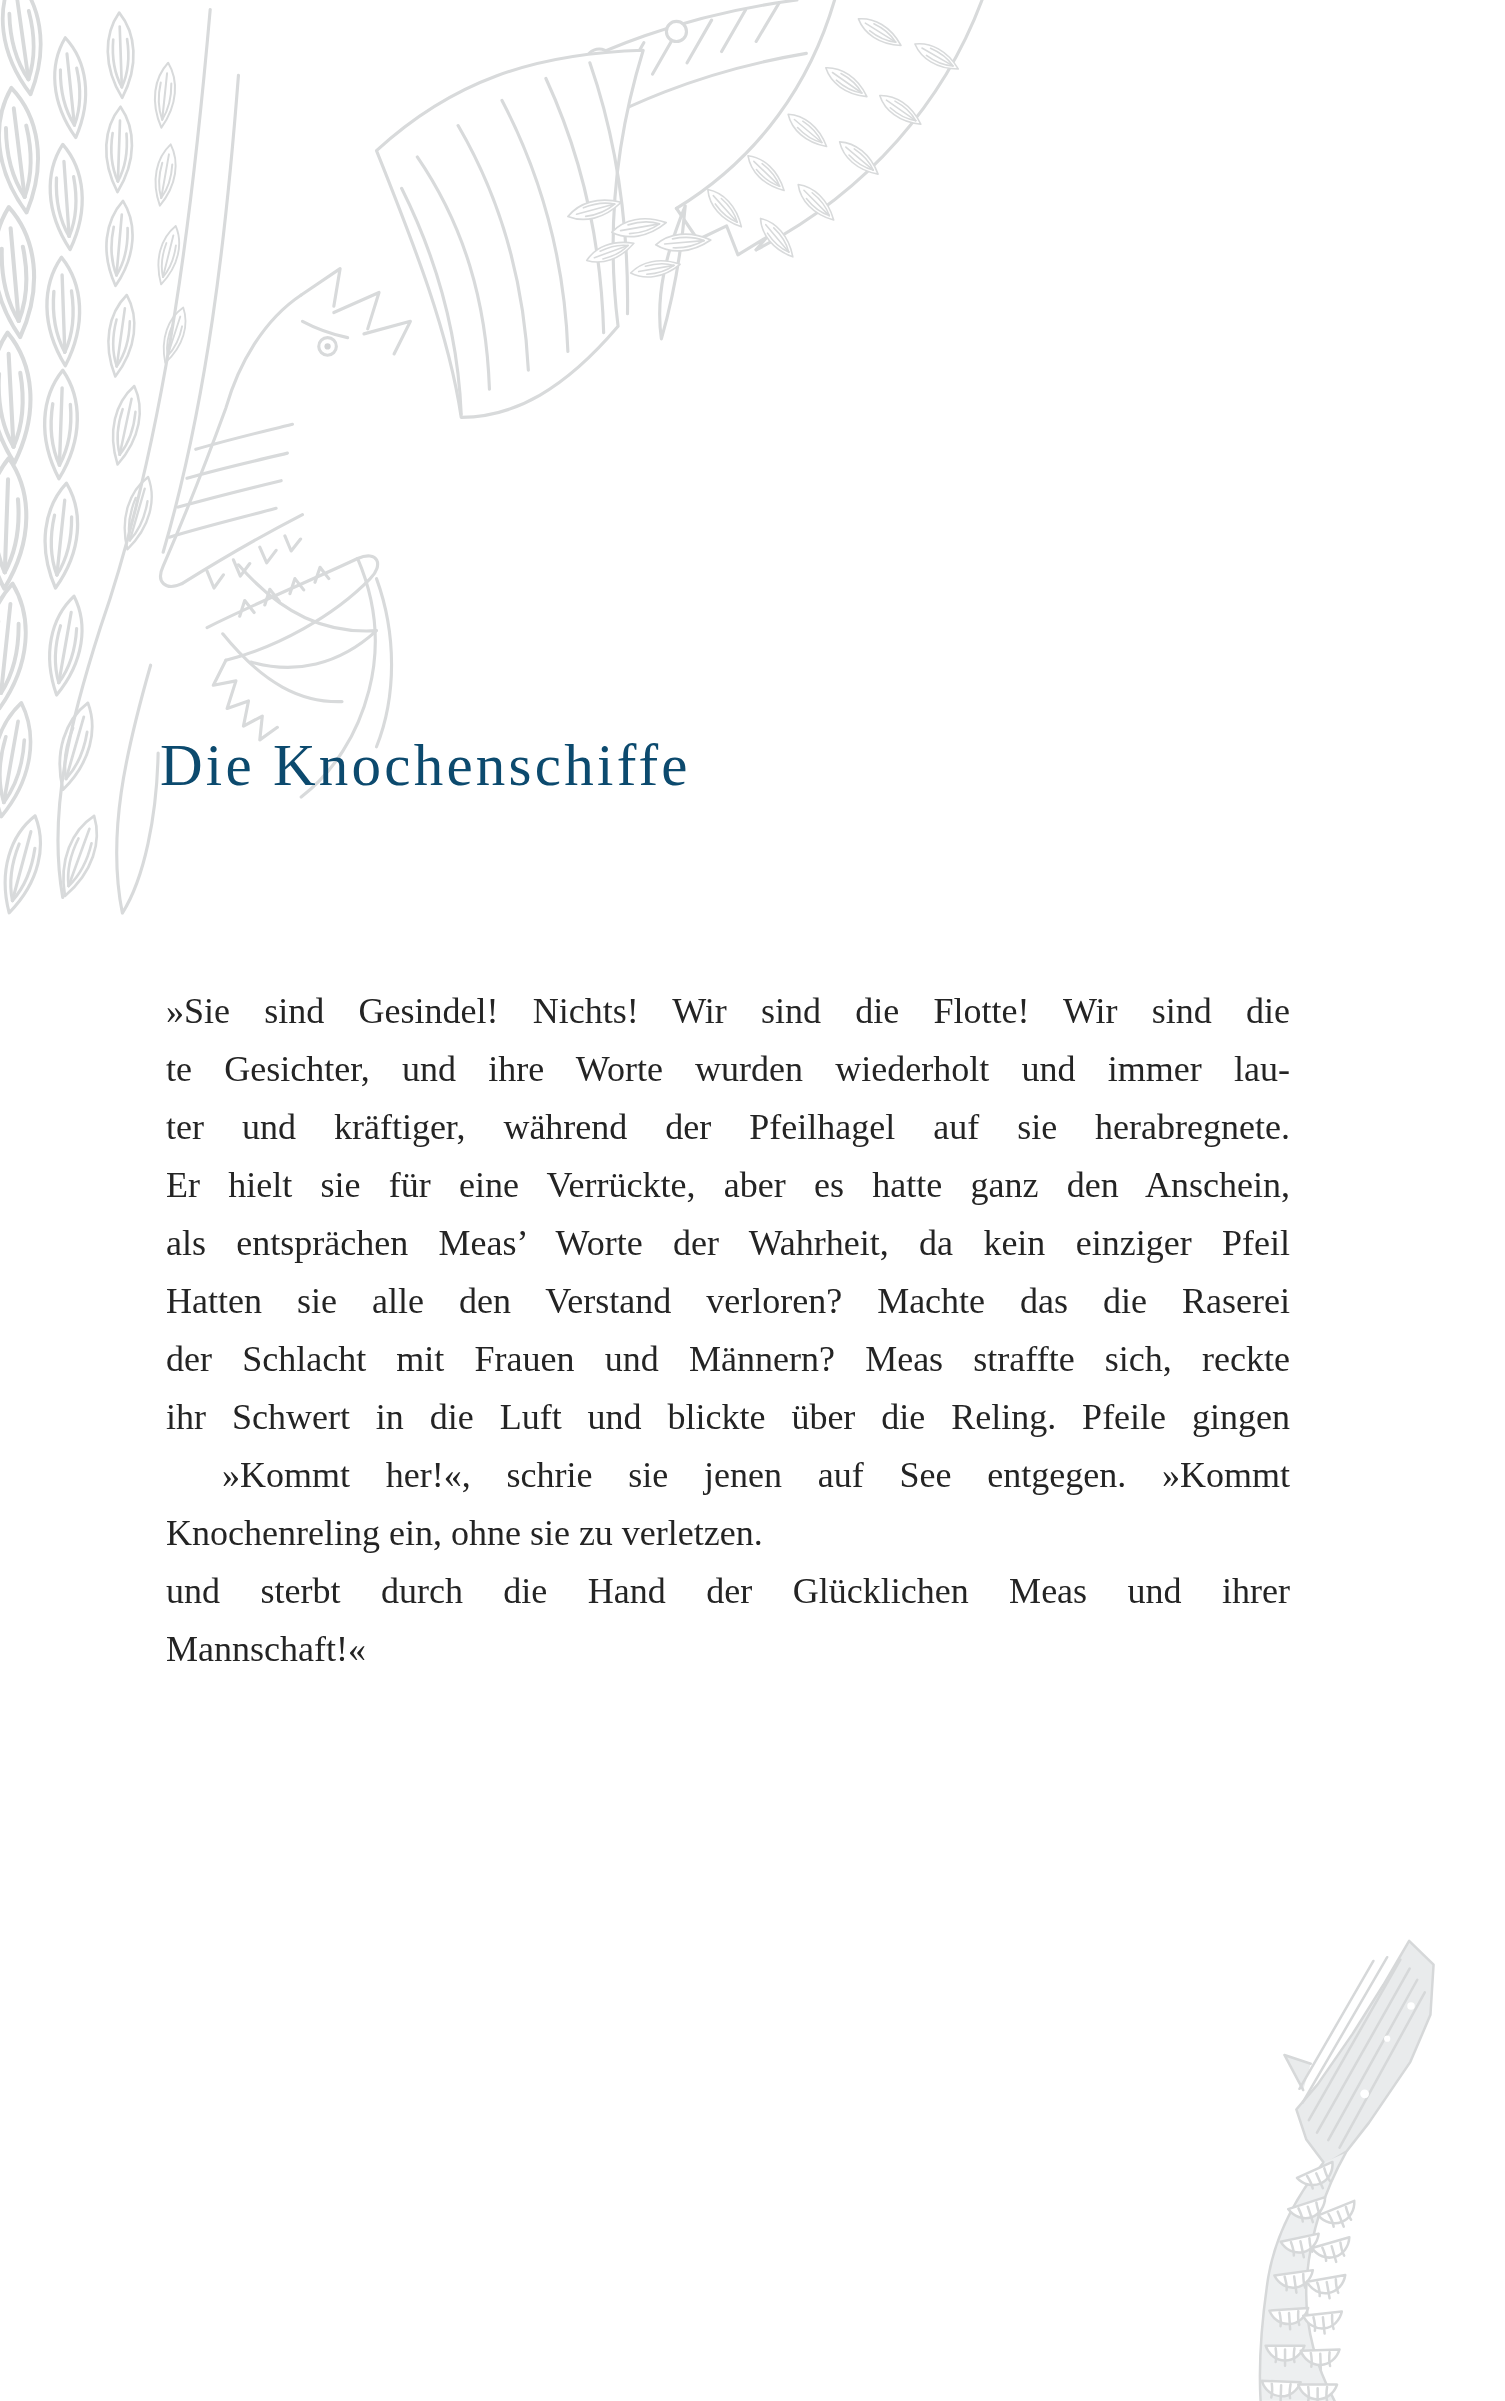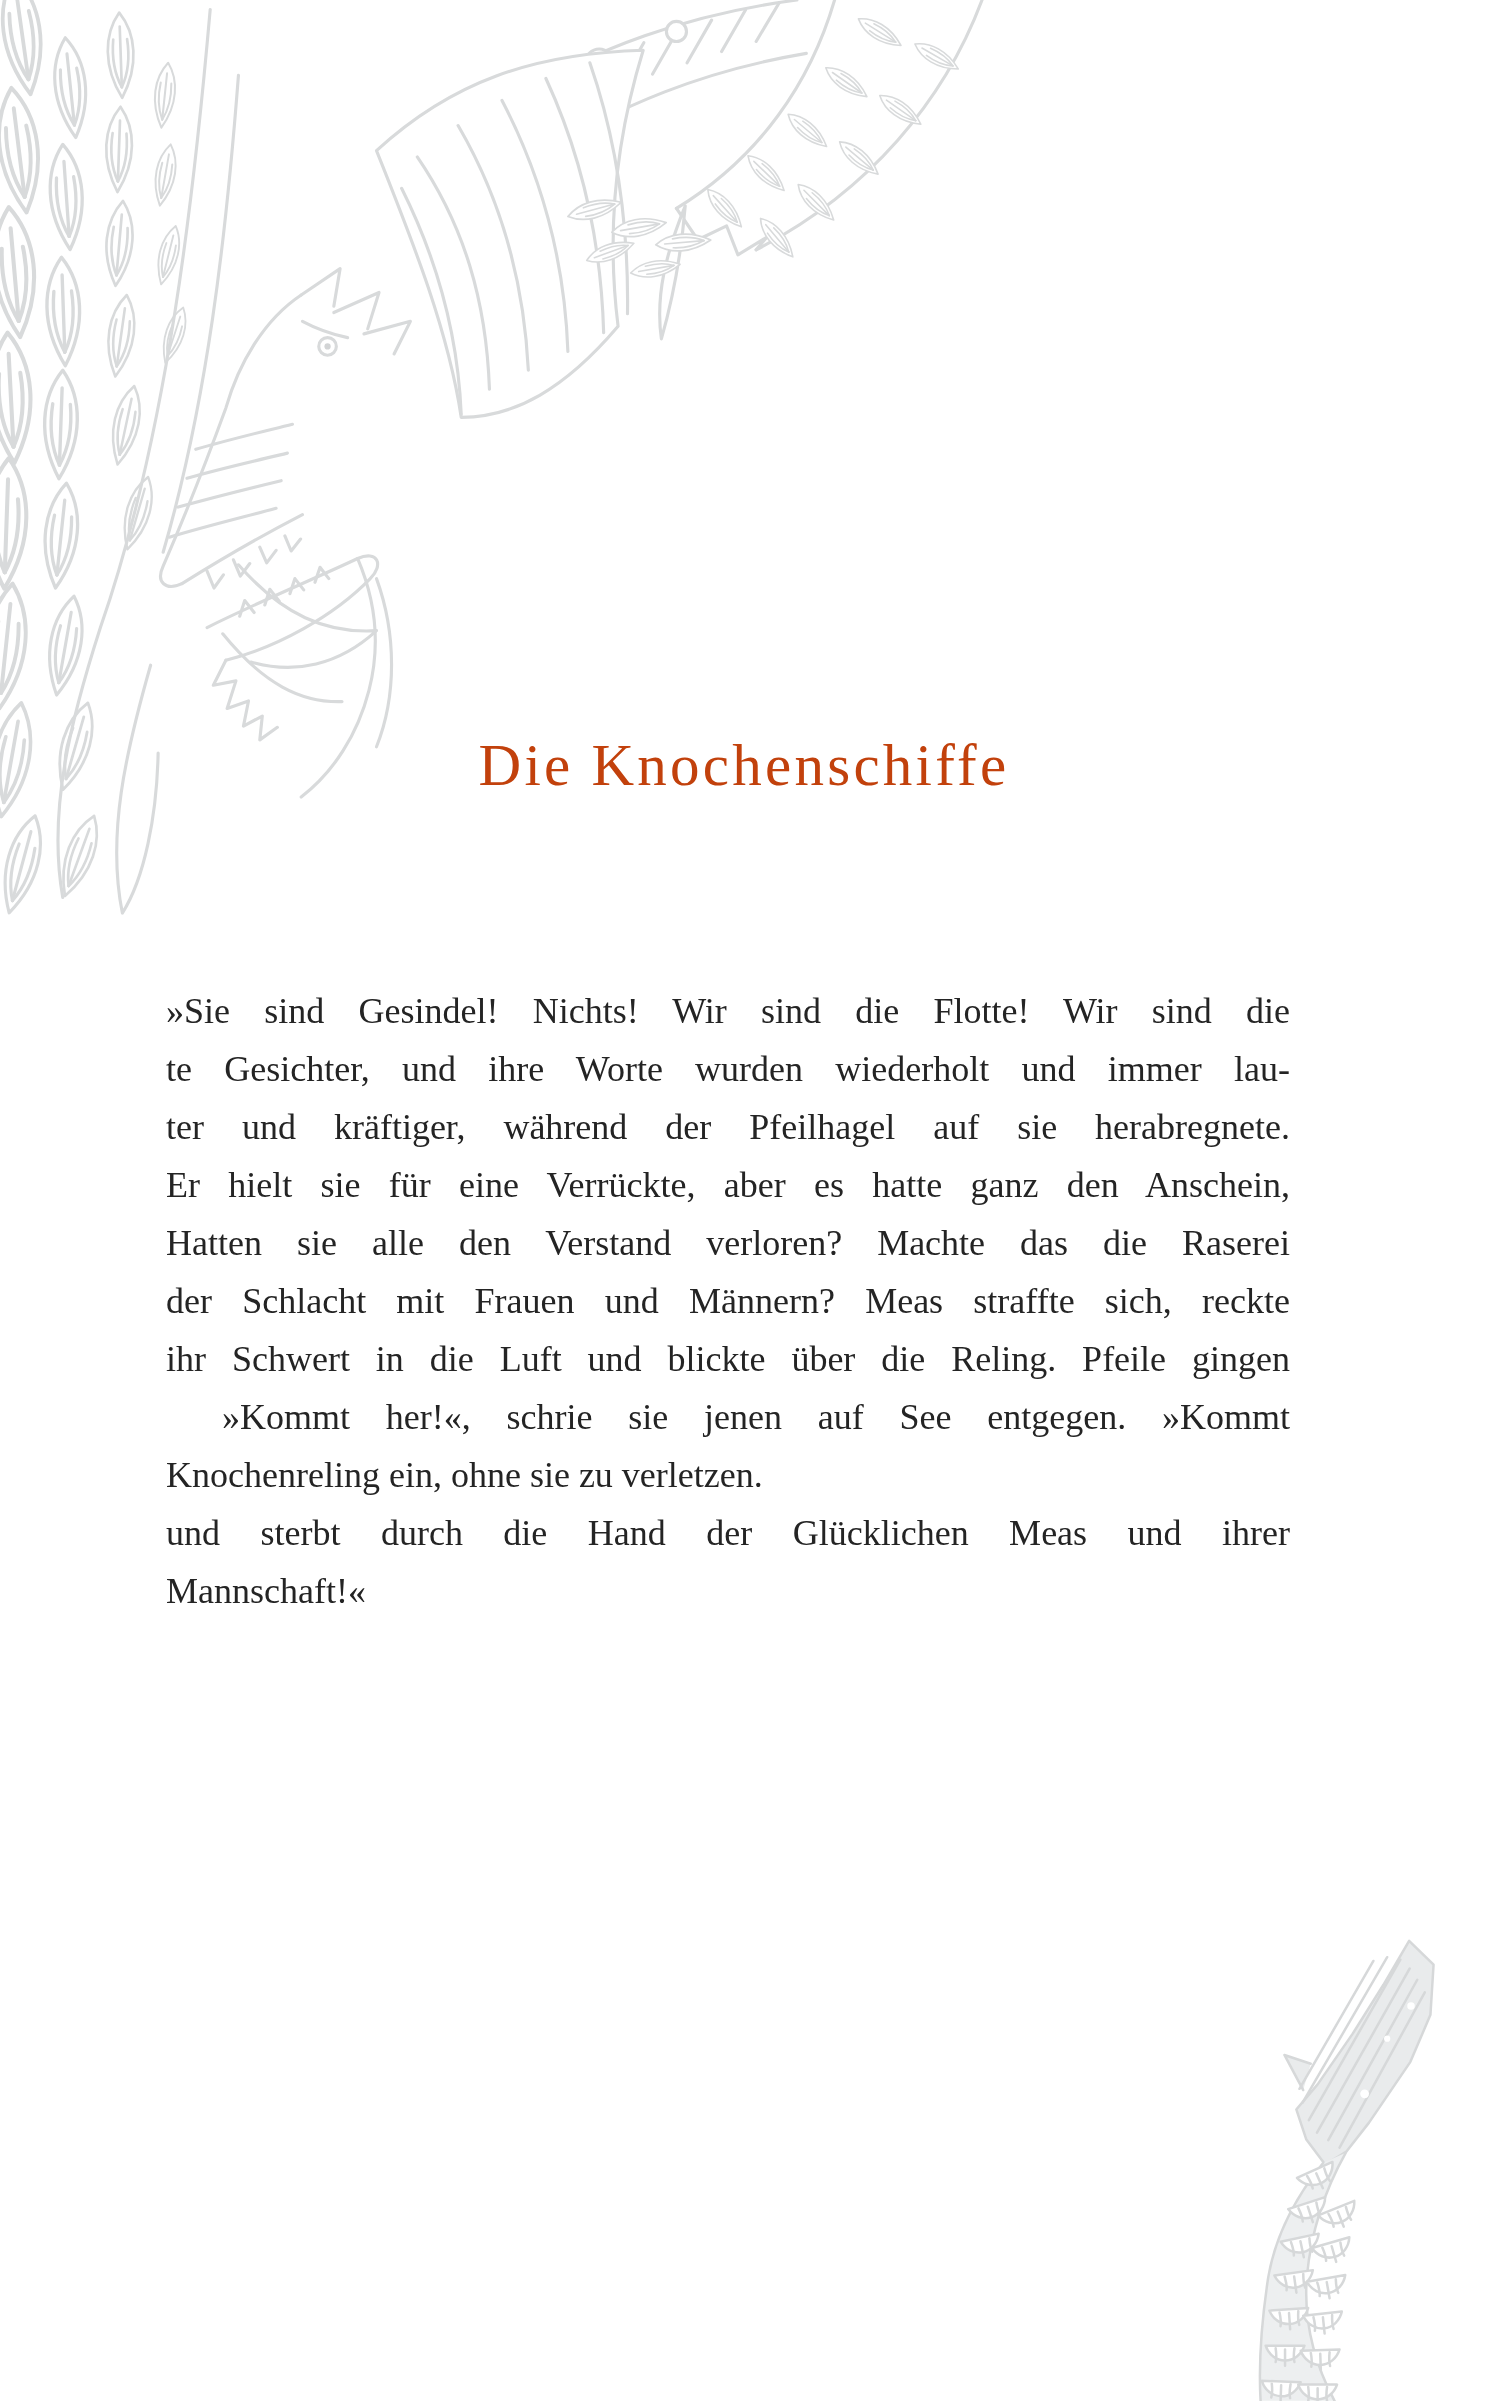--- a/index.html
+++ b/index.html
@@ -9,26 +9,26 @@
     position: relative;
     overflow: hidden;
     font-family: "Liberation Serif", "DejaVu Serif", serif;
     color: #1e1e1e;
   }
   .engraving { position: absolute; pointer-events: none; }
   #dragon-top-left { top: 0; left: 0; }
   #dragon-tail-br { top: 1932px; left: 1223px; }
   .chapter-title {
     position: absolute;
-    top: 733px; left: 182px; width: 1124px;
-    text-align: center;
+    top: 733px; left: 160px; width: 1124px;
+    text-align: left;
     font-size: 59px;
     line-height: 1.1;
     letter-spacing: 0.055em;
-    color: #c2410c;
+    color: #0c4a6e;
   }
   .body-text {
     position: absolute;
     top: 982px; left: 166px; width: 1124px;
     font-size: 36px;
     color: #242424;
   }
   .line {
     height: 58px; line-height: 58px;
     text-align: justify;
@@ -181,20 +181,21 @@
   <use href="#scallop" transform="translate(120,722) rotate(0)"></use>
 </svg>
 
 <h1 class="chapter-title" style="font-weight: normal; margin: 0;">Die Knochenschiffe</h1>
 
 <div class="body-text">
     <div class="line">»Sie sind Gesindel! Nichts! Wir sind die Flotte! Wir sind die</div>
     <div class="line">te Gesichter, und ihre Worte wurden wiederholt und immer lau-</div>
     <div class="line">ter und kräftiger, während der Pfeilhagel auf sie herabregnete.</div>
     <div class="line">Er hielt sie für eine Verrückte, aber es hatte ganz den Anschein,</div>
+    <div class="line">als entsprächen Meas’ Worte der Wahrheit, da kein einziger Pfeil</div>
     <div class="line">Hatten sie alle den Verstand verloren? Machte das die Raserei</div>
     <div class="line">der Schlacht mit Frauen und Männern? Meas straffte sich, reckte</div>
     <div class="line">ihr Schwert in die Luft und blickte über die Reling. Pfeile gingen</div>
     <div class="line indent">»Kommt her!«, schrie sie jenen auf See entgegen. »Kommt</div>
     <div class="line last">Knochenreling ein, ohne sie zu verletzen.</div>
     <div class="line">und sterbt durch die Hand der Glücklichen Meas und ihrer</div>
     <div class="line last">Mannschaft!«</div>
   </div>
 
 

